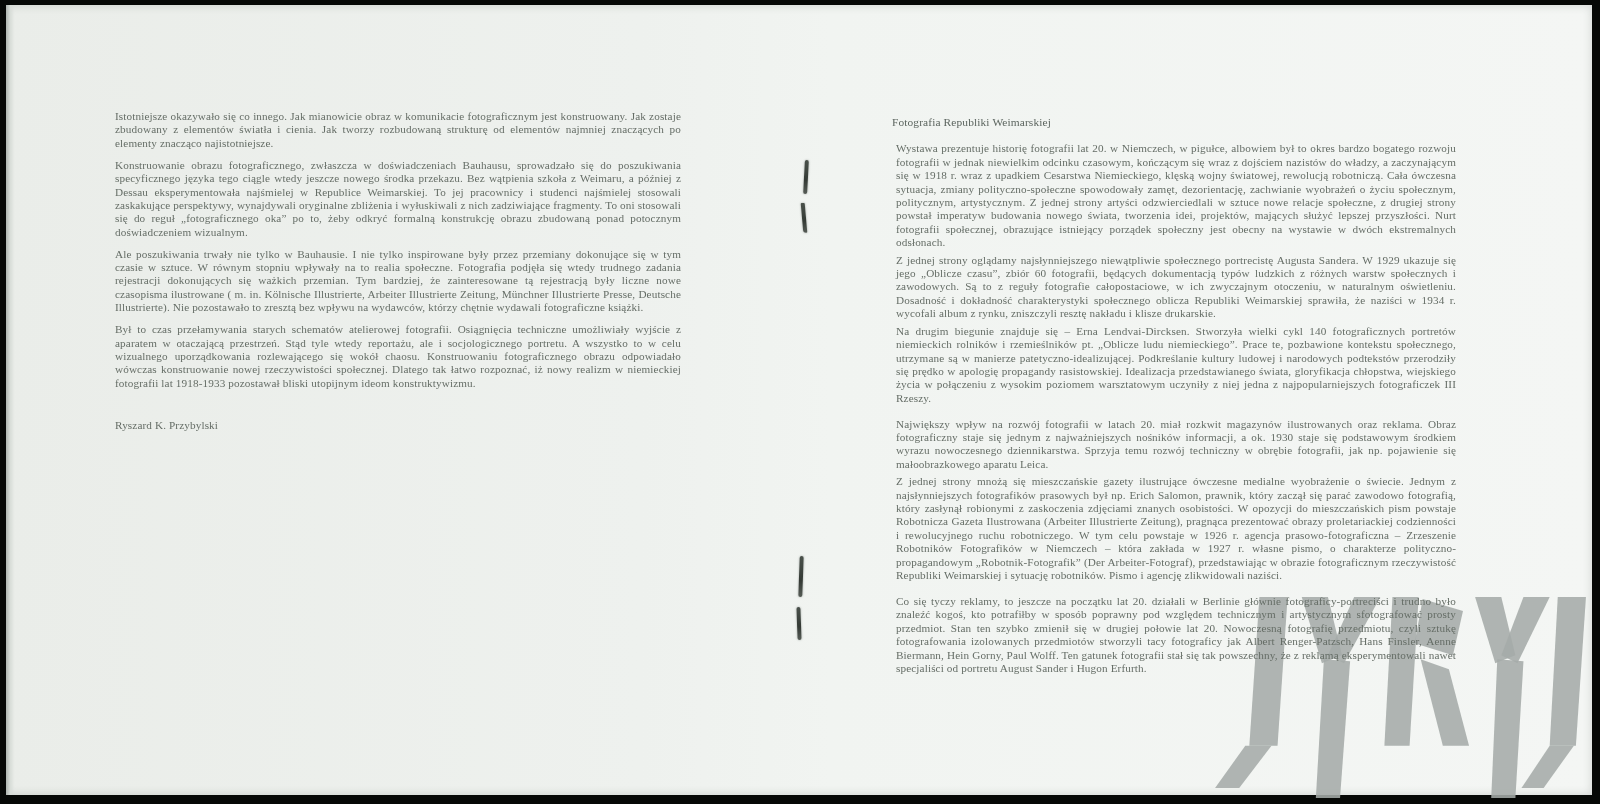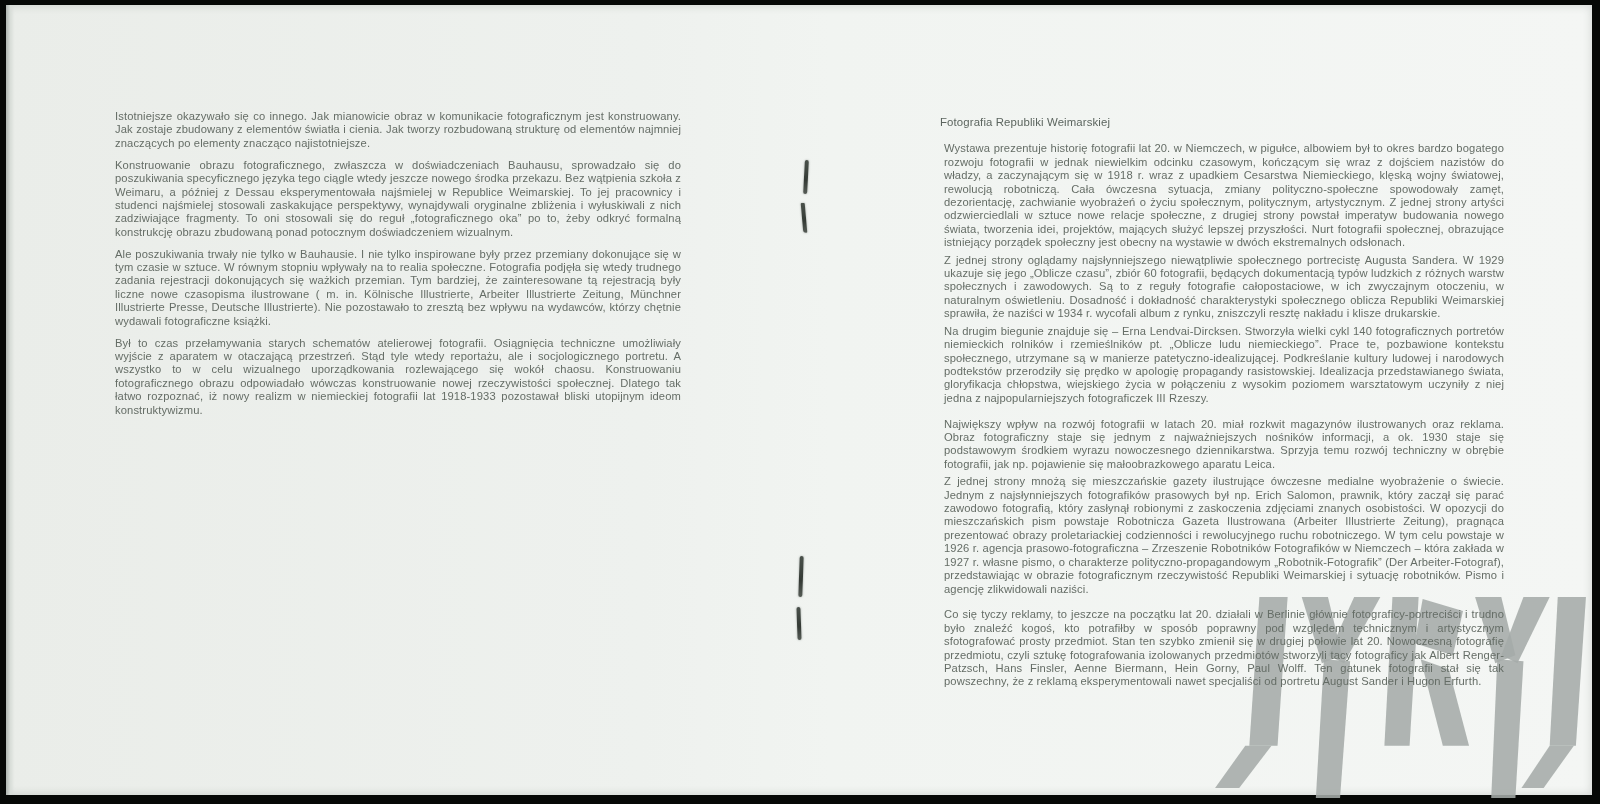--- a/index.html
+++ b/index.html
@@ -9,37 +9,38 @@
     overflow: hidden;
     position: relative;
     font-family: "Liberation Sans", sans-serif;
   }
   .scan-bg { position: absolute; inset: 0; background: #060806; }
   .paper {
     position: absolute;
     top: 5px; left: 6px; right: 8px; bottom: 9px;
     background: linear-gradient(90deg, #eaede9 0%, #eef1ee 40%, #f1f4f1 52%, #f4f6f4 100%);
     box-shadow: inset 0 0 10px rgba(40,50,45,.18);
+    font-family: Liberation Serif, serif;
   }
   .paper::before { 
     content: "";
     position: absolute; left: 0; top: 0; bottom: 0; width: 8px;
     background: linear-gradient(90deg, #aeb5b0, #d9ded9 55%, rgba(233,236,232,0));
   }
   .page-text {
     position: absolute;
     z-index: 2;
     font-size: 11.2px;
     line-height: 13.4px;
     letter-spacing: 0.12px;
     color: #656d66;
     text-align: justify;
   }
   .left-text  { left: 109px; top: 105px; width: 566px; }
-  .right-text { left: 934px; top: 111px; width: 568px; }
+  .right-text { left: 886px; top: 111px; width: 568px; }
   .left-text .para { margin: 0 0 8.5px 0; }
   .group { margin: 0 0 12.5px 0; }
   .group .para { margin: 4px; }
   .heading { color: #5c655f; margin: 0 0 13px 0; font-size: 11.4px; }
   .signature { margin-top: 29px; }
   
   .staple { position: absolute; z-index: 3; }
   .staple .leg {
     position: absolute; width: 3.5px; border-radius: 2px;
     background: linear-gradient(180deg, #4a514b, #343a35 60%, #565c56);
@@ -66,20 +67,21 @@
 
 <div class="paper">
 
   <div class="page-text left-text">
     <div>
         <p class="para">Istotniejsze okazywało się co innego. Jak mianowicie obraz w komunikacie fotograficznym jest konstruowany. Jak zostaje zbudowany z elementów światła i cienia. Jak tworzy rozbudowaną strukturę od elementów najmniej znaczących po elementy znacząco najistotniejsze.</p>
         <p class="para">Konstruowanie obrazu fotograficznego, zwłaszcza w doświadczeniach Bauhausu, sprowadzało się do poszukiwania specyficznego języka tego ciągle wtedy jeszcze nowego środka przekazu. Bez wątpienia szkoła z Weimaru, a później z Dessau eksperymentowała najśmielej w Republice Weimarskiej. To jej pracownicy i studenci najśmielej stosowali zaskakujące perspektywy, wynajdywali oryginalne zbliżenia i wyłuskiwali z nich zadziwiające fragmenty. To oni stosowali się do reguł „fotograficznego oka” po to, żeby odkryć formalną konstrukcję obrazu zbudowaną ponad potocznym doświadczeniem wizualnym.</p>
         <p class="para">Ale poszukiwania trwały nie tylko w Bauhausie. I nie tylko inspirowane były przez przemiany dokonujące się w tym czasie w sztuce. W równym stopniu wpływały na to realia społeczne. Fotografia podjęła się wtedy trudnego zadania rejestracji dokonujących się ważkich przemian. Tym bardziej, że zainteresowane tą rejestracją były liczne nowe czasopisma ilustrowane ( m. in. Kölnische Illustrierte, Arbeiter Illustrierte Zeitung, Münchner Illustrierte Presse, Deutsche Illustrierte). Nie pozostawało to zresztą bez wpływu na wydawców, którzy chętnie wydawali fotograficzne książki.</p>
         <p class="para">Był to czas przełamywania starych schematów atelierowej fotografii. Osiągnięcia techniczne umożliwiały wyjście z aparatem w otaczającą przestrzeń. Stąd tyle wtedy reportażu, ale i socjologicznego portretu. A wszystko to w celu wizualnego uporządkowania rozlewającego się wokół chaosu. Konstruowaniu fotograficznego obrazu odpowiadało wówczas konstruowanie nowej rzeczywistości społecznej. Dlatego tak łatwo rozpoznać, iż nowy realizm w niemieckiej fotografii lat 1918-1933 pozostawał bliski utopijnym ideom konstruktywizmu.</p>
       </div>
+    <div class="signature">Ryszard K. Przybylski</div>
   </div>
 
   <div class="page-text right-text">
     <div class="heading">Fotografia Republiki Weimarskiej</div>
     <div class="group">
         <p class="para">Wystawa prezentuje historię fotografii lat 20. w Niemczech, w pigułce, albowiem był to okres bardzo bogatego rozwoju fotografii w jednak niewielkim odcinku czasowym, kończącym się wraz z dojściem nazistów do władzy, a zaczynającym się w 1918 r. wraz z upadkiem Cesarstwa Niemieckiego, klęską wojny światowej, rewolucją robotniczą. Cała ówczesna sytuacja, zmiany polityczno-społeczne spowodowały zamęt, dezorientację, zachwianie wyobrażeń o życiu społecznym, politycznym, artystycznym. Z jednej strony artyści odzwierciedlali w sztuce nowe relacje społeczne, z drugiej strony powstał imperatyw budowania nowego świata, tworzenia idei, projektów, mających służyć lepszej przyszłości. Nurt fotografii społecznej, obrazujące istniejący porządek społeczny jest obecny na wystawie w dwóch ekstremalnych odsłonach.</p>
         <p class="para">Z jednej strony oglądamy najsłynniejszego niewątpliwie społecznego portrecistę Augusta Sandera. W 1929 ukazuje się jego „Oblicze czasu”, zbiór 60 fotografii, będących dokumentacją typów ludzkich z różnych warstw społecznych i zawodowych. Są to z reguły fotografie całopostaciowe, w ich zwyczajnym otoczeniu, w naturalnym oświetleniu. Dosadność i dokładność charakterystyki społecznego oblicza Republiki Weimarskiej sprawiła, że naziści w 1934 r. wycofali album z rynku, zniszczyli resztę nakładu i klisze drukarskie.</p>
         <p class="para">Na drugim biegunie znajduje się – Erna Lendvai-Dircksen. Stworzyła wielki cykl 140 fotograficznych portretów niemieckich rolników i rzemieślników pt. „Oblicze ludu niemieckiego”. Prace te, pozbawione kontekstu społecznego, utrzymane są w manierze patetyczno-idealizującej. Podkreślanie kultury ludowej i narodowych podtekstów przerodziły się prędko w apologię propagandy rasistowskiej. Idealizacja przedstawianego świata, gloryfikacja chłopstwa, wiejskiego życia w połączeniu z wysokim poziomem warsztatowym uczyniły z niej jedna z najpopularniejszych fotograficzek III Rzeszy.</p>
       </div>
     <div class="group">

